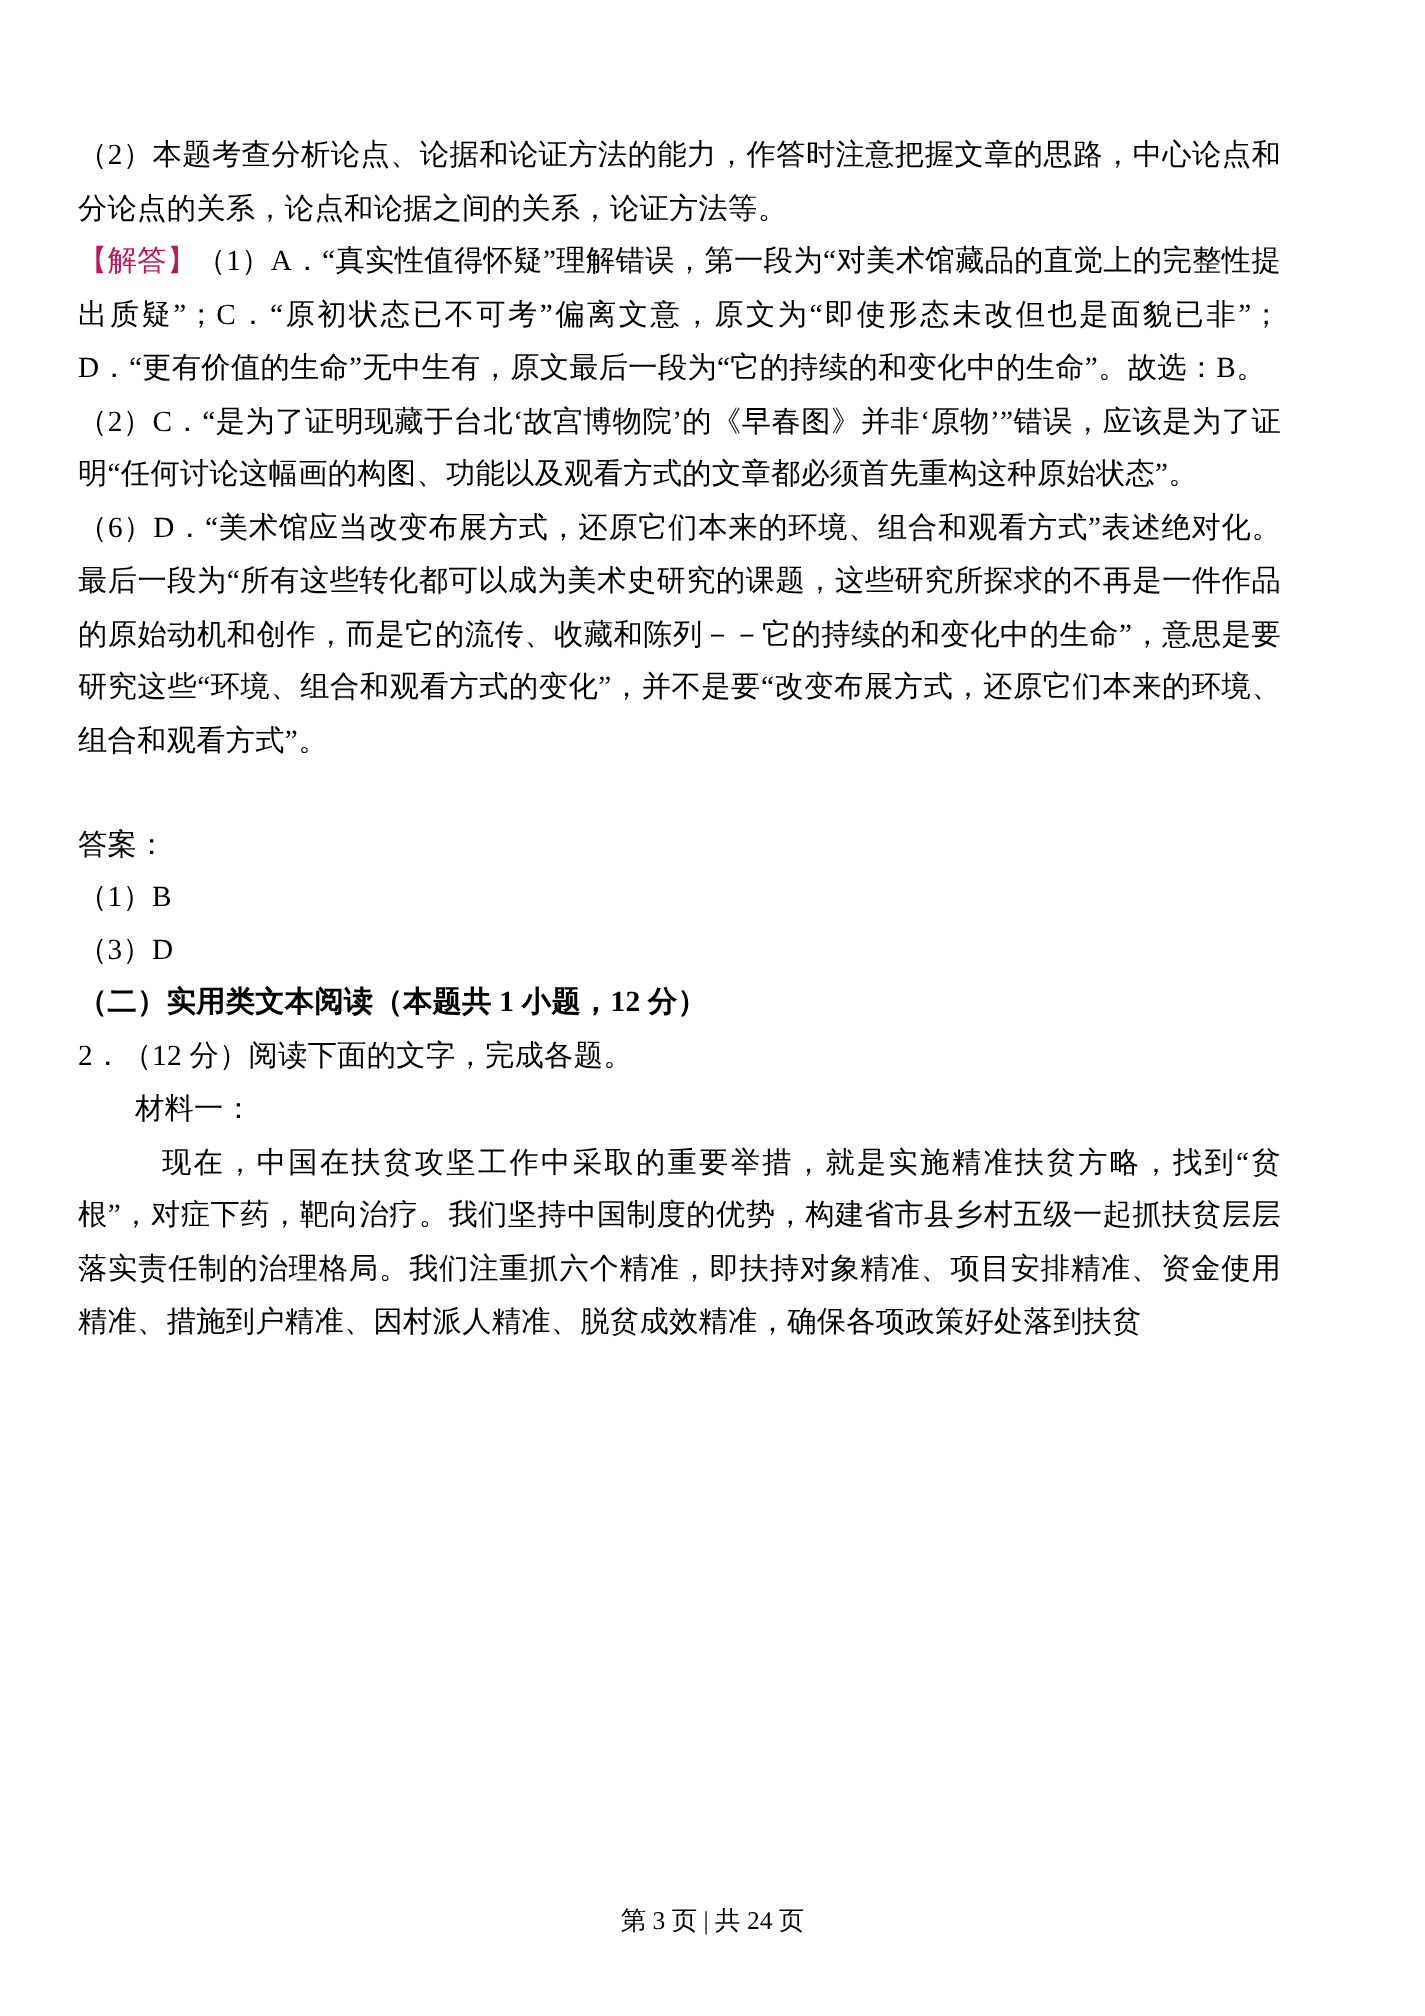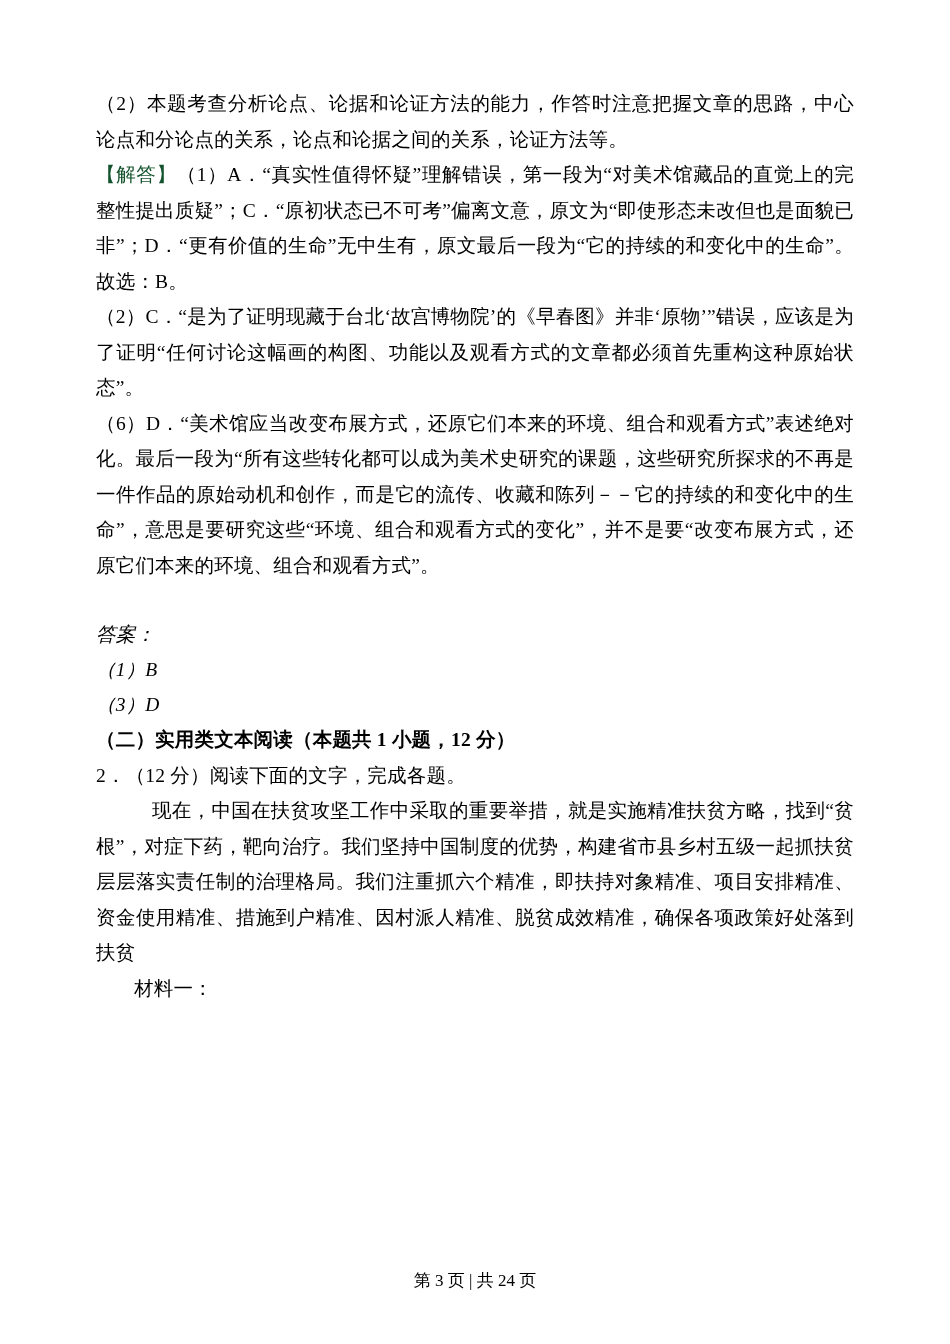--- a/index.html
+++ b/index.html
@@ -12,52 +12,51 @@
     height: 1344px;
     font-family: "Liberation Serif", "DejaVu Serif", serif;
     color: #000000;
     position: relative;
     overflow: hidden;
   }
   .page {
     width: 950px;
     height: 1344px;
     box-sizing: border-box;
-    padding: 86px 96px 0 96px;
+    padding: 86px 96px 0 52px;
     position: relative;
   }
   .para {
     font-size: 19.5px;
     line-height: 35.5px;
     text-align: justify;
     text-justify: inter-ideograph;
     margin: 0;
     letter-spacing: 0.2px;
   }
   .indent1 {
     text-indent: 0;
   }
   .indent2 {
     text-indent: 38px;
   }
   .indent3 {
     text-indent: 56px;
   }
   .tag {
-    color: #14532d;
+    color: #be185d;
   }
   .spacer-lg {
     height: 34px;
   }
   .bold {
     font-weight: bold;
   }
   .answers .para {
     line-height: 35px;
-    font-style: italic;
   }
   .footer {
     position: absolute;
     left: 0;
     bottom: 52px;
     width: 950px;
     text-align: center;
     font-size: 17px;
     color: #000;
     font-family: "Liberation Serif", "DejaVu Serif", serif;
@@ -83,19 +82,19 @@
     <p class="para indent1">答案：</p>
     <p class="para indent1">（1）B</p>
     <p class="para indent1">（3）D</p>
   </div>
 
 
   <p class="para indent1 bold">（二）实用类文本阅读（本题共 1 小题，12 分）</p>
 
   <p class="para indent1"><span>2．</span><span>（12 分）阅读下面的文字，完成各题。</span></p>
 
+  <p class="para indent2">材料一：</p>
+
   <p class="para indent3">现在，中国在扶贫攻坚工作中采取的重要举措，就是实施精准扶贫方略，找到“贫根”，对症下药，靶向治疗。我们坚持中国制度的优势，构建省市县乡村五级一起抓扶贫层层落实责任制的治理格局。我们注重抓六个精准，即扶持对象精准、项目安排精准、资金使用精准、措施到户精准、因村派人精准、脱贫成效精准，确保各项政策好处落到扶贫</p>
-
-  <p class="para indent2">材料一：</p>
 
 </div>
 
 <div class="footer">第 3 页 | 共 24 页</div>
 
 </body></html>

